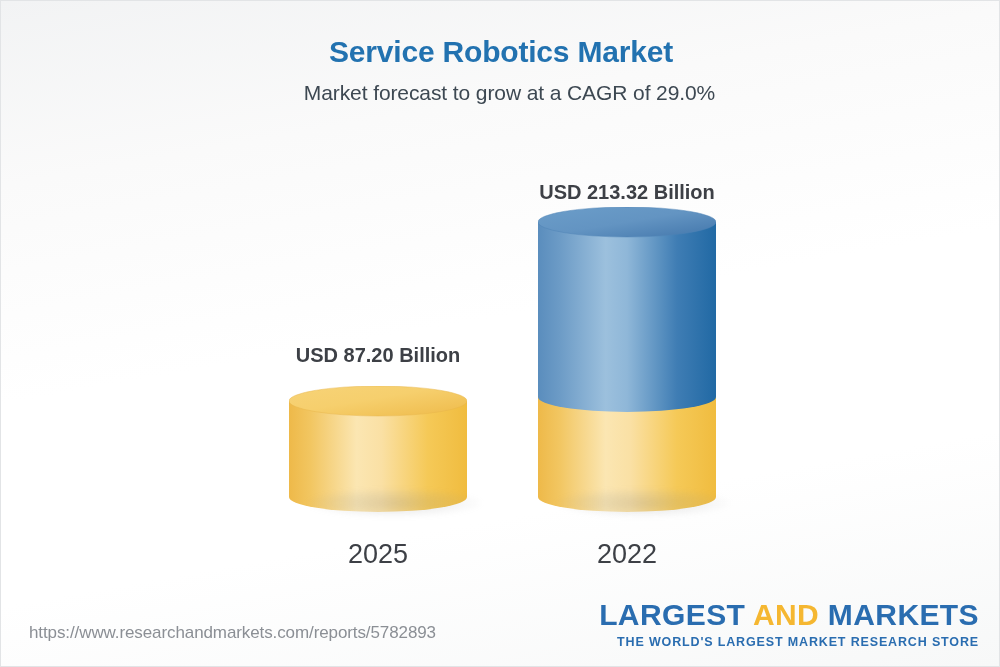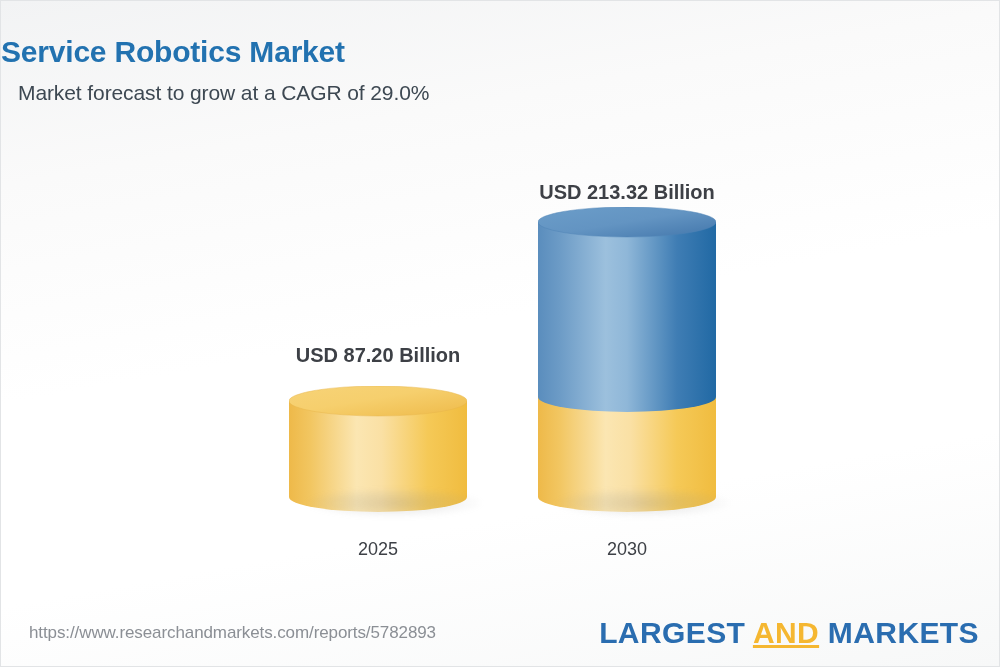--- a/index.html
+++ b/index.html
@@ -22,20 +22,21 @@
     background: linear-gradient(170deg, #f2f3f4 0%, #fafafa 22%, #ffffff 48%, #ffffff 72%, #f7f8f8 100%);
     overflow: hidden;
   }
 
   
   .header {
     position: absolute;
     top: 34px;
     left: 0;
     width: 1000px;
+    text-align: center;
   }
   .chart-title {
     margin: 0;
     font-size: 30px;
     font-weight: bold;
     color: #2272b0;
     letter-spacing: -0.2px;
   }
   .chart-subtitle {
     margin: 12px 0 0 0;
@@ -90,21 +91,21 @@
     height: 30px;
     background: radial-gradient(ellipse at center, rgba(130,130,130,0.22) 0%, rgba(150,150,150,0.10) 48%, rgba(255,255,255,0) 72%);
     filter: blur(2px);
   }
 
   .axis-label {
     position: absolute;
     left: -40px;
     width: 258px;
     text-align: center;
-    font-size: 18px;
+    font-size: 27px;
     color: #3d4046;
     top: 378px;
   }
 
   
   .footer-url {
     position: absolute;
     left: 28px;
     bottom: 23px;
     font-size: 17px;
@@ -118,21 +119,21 @@
     text-align: right;
     line-height: 1;
   }
   .logo-main {
     font-size: 30px;
     font-weight: bold;
     letter-spacing: 0.4px;
     color: #2a6db0;
     white-space: nowrap;
   }
-  .logo-main .logo-and { color: #f5b731; text-decoration: underline; }
+  .logo-main .logo-and { color: #f5b731; }
   .logo-tag {
     margin-top: 6px;
     font-size: 12.5px;
     font-weight: bold;
     letter-spacing: 0.85px;
     color: #2a6db0;
     white-space: nowrap;
   }
 </style>
 </head>
@@ -211,24 +212,25 @@
 
           <path d="M0,190 L0,290 A89,15 0 0 0 178,290 L178,190 Z" fill="url(#goldBody2)"></path>
 
           <path d="M0,15 L0,190 A89,15 0 0 0 178,190 L178,15 Z" fill="url(#blueBody)"></path>
 
           <ellipse cx="89" cy="15" rx="89" ry="15" fill="url(#blueTop)"></ellipse>
           <ellipse cx="89" cy="15" rx="89" ry="15" fill="none" stroke="#4d82b5" stroke-width="0.8" opacity="0.6"></ellipse>
         </svg>
       </div>
 
-      <div class="axis-label">2030</div>
+      <div class="axis-label">2022</div>
     </div>
 
   </div>
 
   <div class="footer-url">https://www.researchandmarkets.com/reports/5782893</div>
 
   <div class="logo">
     <div class="logo-main"><span>LARGEST</span> <span class="logo-and">AND</span> <span>MARKETS</span></div>
+    <div class="logo-tag">THE WORLD'S LARGEST MARKET RESEARCH STORE</div>
   </div>
 
 </div>
 
 </body></html>

